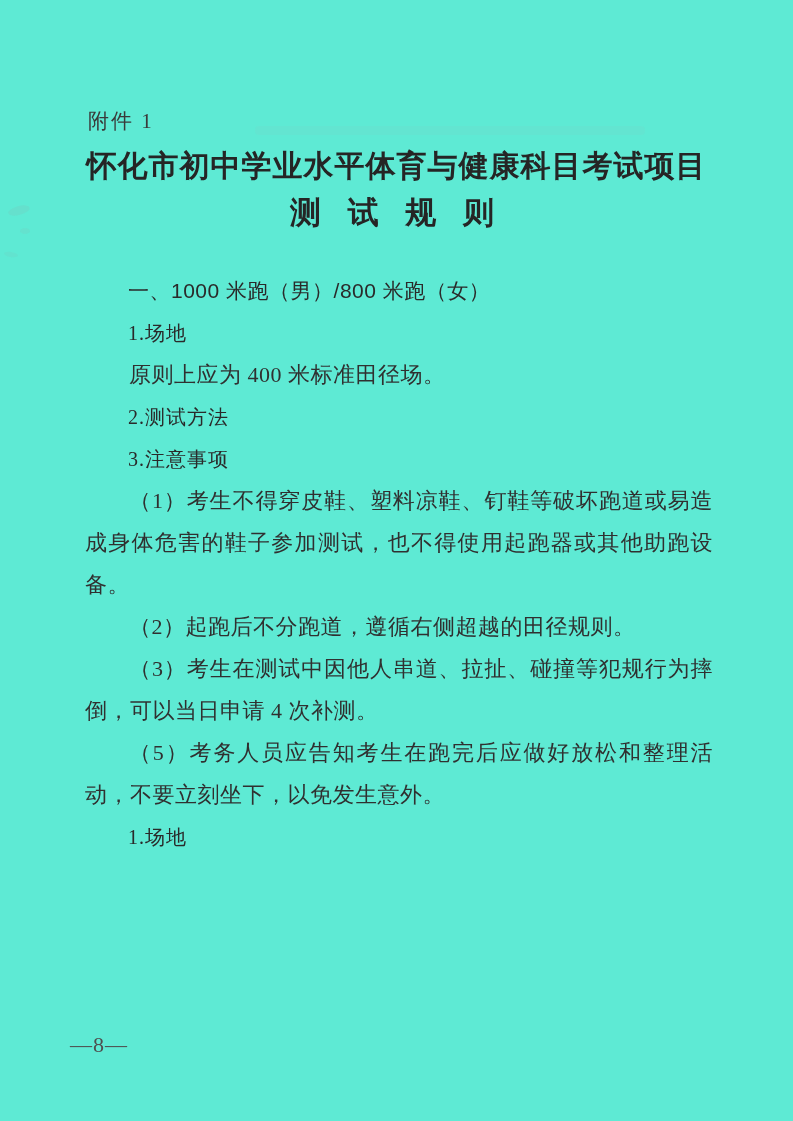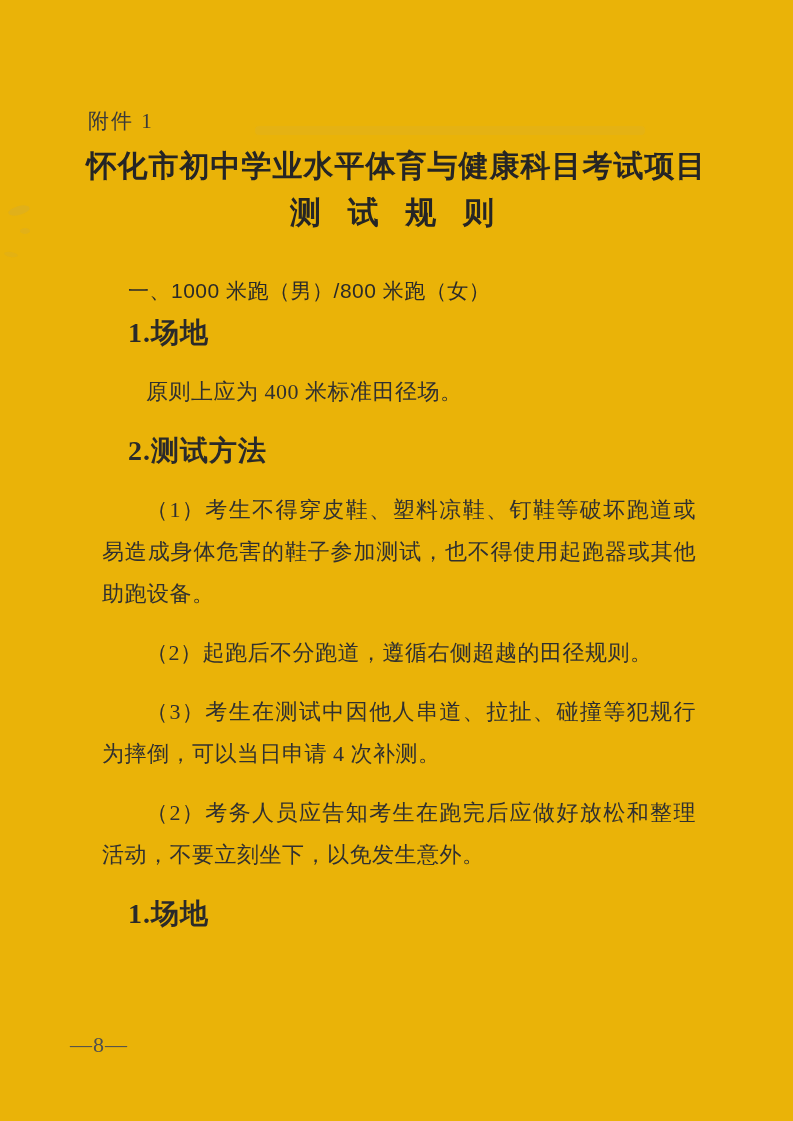--- a/index.html
+++ b/index.html
@@ -5,21 +5,21 @@
   html, body {
     margin: 0;
     padding: 0;
     background: #e8e8e8;
   }
   .page {
     position: relative;
     width: 793px;
     height: 1121px;
     margin: 0 auto;
-    background: #eab308;
+    background: #5eead4;
     font-family: "Liberation Serif", "DejaVu Serif", serif;
     color: #2e2e2e;
     overflow: hidden;
   }
   .attachment {
     position: absolute;
     top: 107px;
     left: 88px;
     font-size: 21px;
     letter-spacing: 2px;
@@ -56,28 +56,28 @@
   }
   .sec-heading {
     font-family: "Liberation Sans", "DejaVu Sans", sans-serif;
     font-weight: normal;
     font-size: 21px;
     color: #2a2a2a;
     padding-left: 43px;
     letter-spacing: 0.5px;
   }
   .sub-heading {
-    font-weight: bold;
-    font-size: 28px;
+    font-weight: normal;
+    font-size: 20px;
     color: #2a2a2a;
     padding-left: 43px;
     letter-spacing: 1px;
   }
   .para {
-    margin: 17px;
+    margin: 0;
     text-indent: 2em;
     color: #303030;
     letter-spacing: 0.5px;
   }
   .pageno {
     position: absolute;
     top: 1032px;
     left: 70px;
     font-size: 22px;
     color: #4f4f4f;
@@ -109,21 +109,22 @@
 
   <h1 class="title title-line1">怀化市初中学业水平体育与健康科目考试项目</h1>
 
   <h1 class="title title-line2">测 试 规 则</h1>
 
   <div class="doc-body" id="doc-body">
       <div class="sec-heading">一、1000 米跑（男）/800 米跑（女）</div>
       <div class="sub-heading">1.场地</div>
       <p class="para">原则上应为 400 米标准田径场。</p>
       <div class="sub-heading">2.测试方法</div>
+      <div class="sub-heading">3.注意事项</div>
       <p class="para">（1）考生不得穿皮鞋、塑料凉鞋、钉鞋等破坏跑道或易造成身体危害的鞋子参加测试，也不得使用起跑器或其他助跑设备。</p>
       <p class="para">（2）起跑后不分跑道，遵循右侧超越的田径规则。</p>
       <p class="para">（3）考生在测试中因他人串道、拉扯、碰撞等犯规行为摔倒，可以当日申请 4 次补测。</p>
-      <p class="para">（2）考务人员应告知考生在跑完后应做好放松和整理活动，不要立刻坐下，以免发生意外。</p>
+      <p class="para">（5）考务人员应告知考生在跑完后应做好放松和整理活动，不要立刻坐下，以免发生意外。</p>
       <div class="sub-heading">1.场地</div>
     </div>
 
   <div class="pageno">—8—</div>
 </div>
 
 </body></html>

